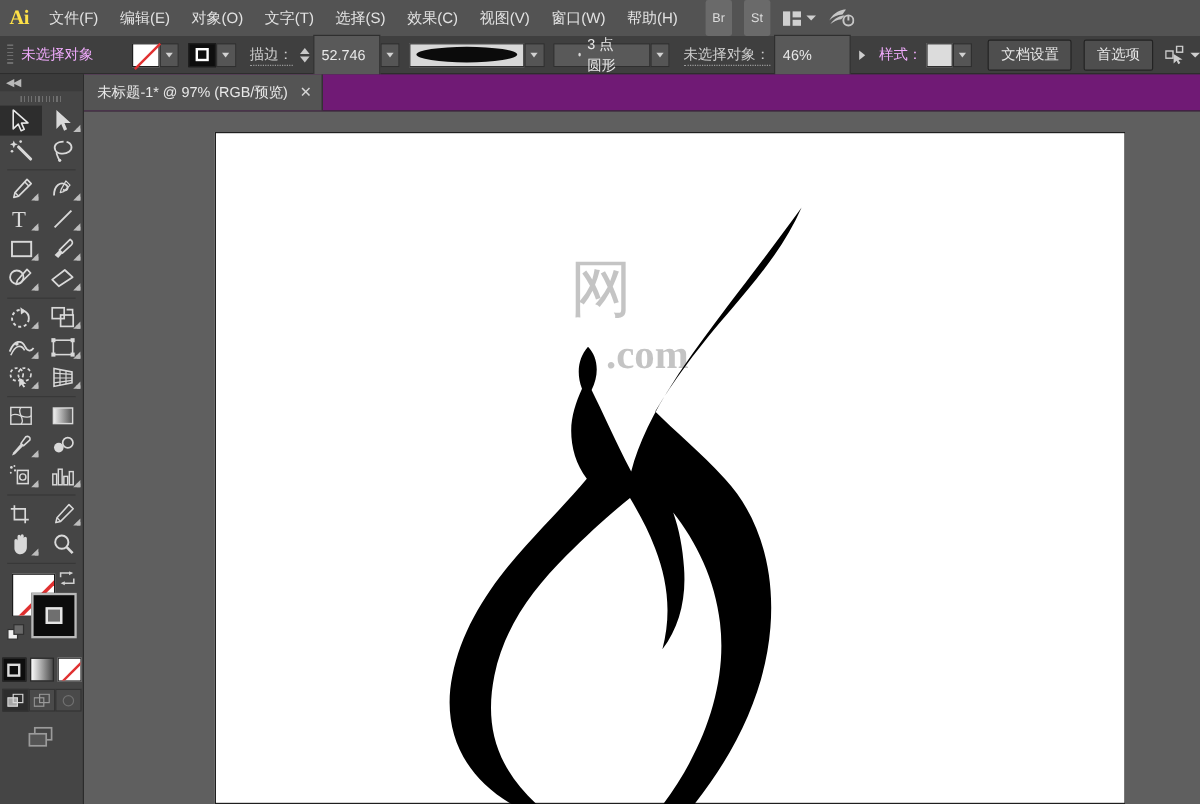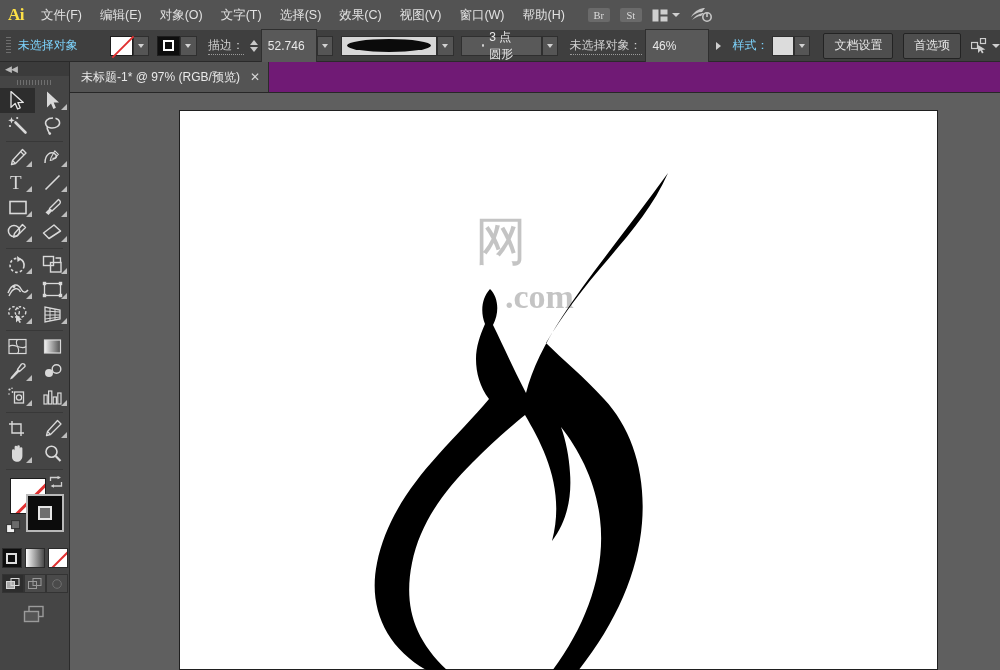--- a/index.html
+++ b/index.html
@@ -24,38 +24,38 @@
     font-family: "Liberation Serif", "DejaVu Serif", serif;
     font-weight: bold; font-size: 17px; color: #fde047;
     letter-spacing: -0.5px;
   }
   .menu-item {
     padding: 0 9px; height: 30px; line-height: 30px;
     font-size: 12.5px; color: #e2e2e2; white-space: nowrap; cursor: default;
   }
   .menubar-right { margin-left: 14px; display: flex; align-items: center; gap: 10px; }
   .appbtn {
-    width: 22px; height: 14px; border-radius: 2px;
+    width: 22px; height: 30px; border-radius: 2px;
     background: #6a6a6a; color: #dcdcdc;
     font-size: 10.5px; display: flex; align-items: center; justify-content: center;
-    font-family: Liberation Serif, serif; cursor: default;
+    font-family: Liberation Sans, sans-serif; cursor: default;
   }
   .arrange-icon { display:flex; align-items:center; gap:4px; cursor: default; }
   .chev { width: 0; height: 0; border-left: 4px solid transparent; border-right: 4px solid transparent; border-top: 4px solid #cfcfcf; }
 
   
   .controlbar {
     position: absolute; left: 0; top: 30px; width: 1000px; height: 32px;
     background: #3f3f3f; border-bottom: 1px solid #2a2a2a;
     display: flex; align-items: center; padding-left: 6px;
   }
   .grip { width: 5px; height: 18px;
     background-image: repeating-linear-gradient(to bottom, #6e6e6e 0 1px, transparent 1px 3px);
     margin-right: 7px; cursor: move; }
-  .cb-label { font-size: 12px; color: #7dd3fc; white-space: nowrap; }
+  .cb-label { font-size: 12px; color: #f0abfc; white-space: nowrap; }
   .cb-link { font-size: 12px; color: #cfcfcf; white-space: nowrap;
     border-bottom: 1px dotted #9a9a9a; cursor: default; }
 
   .swatch-box {
     width: 24px; height: 20px; border: 1px solid #1e1e1e; background: #fff;
     position: relative; cursor: pointer;
   }
   .swatch-none::after {
     content: ""; position: absolute; left: -3px; top: 50%; width: 30px; height: 2px;
     background: #e03030; transform: rotate(-45deg); transform-origin: center;

